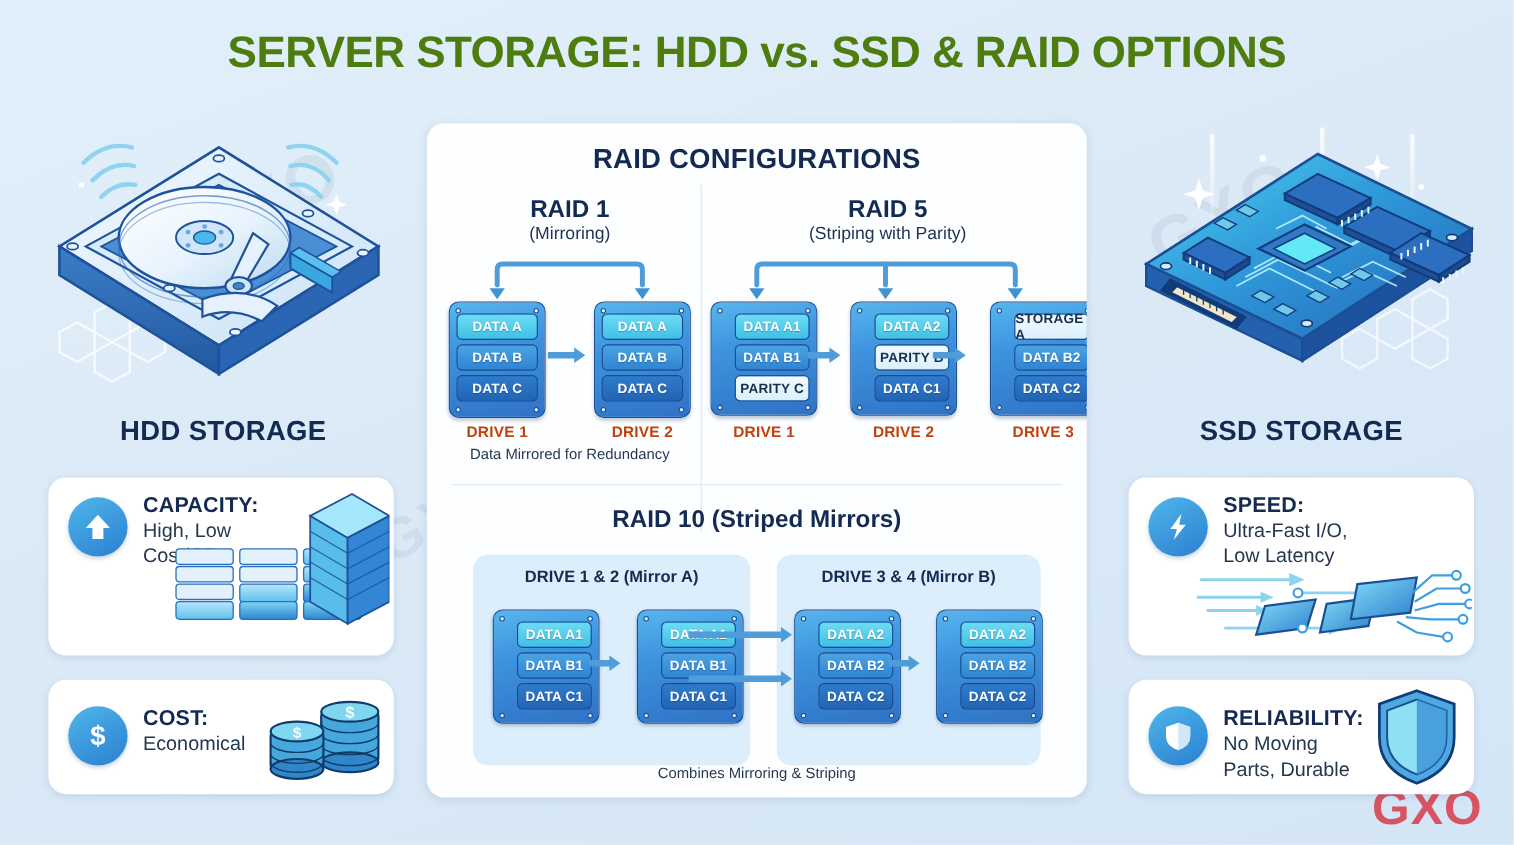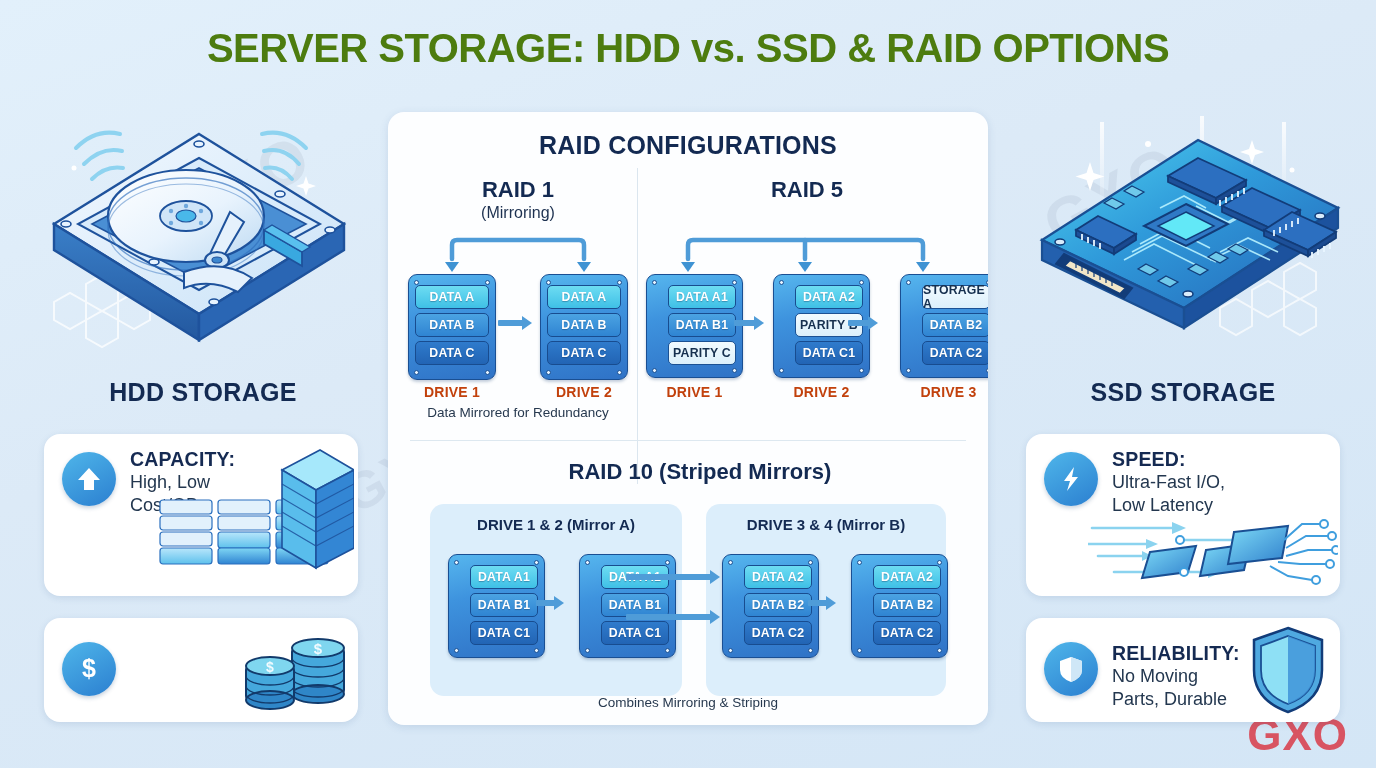--- a/index.html
+++ b/index.html
@@ -394,20 +394,24 @@
     </div>
   </div>
 </div>
 
 <div class="feature-card fc-left fc-bottom">
   <div class="fc-inner">
     <div class="fc-badge bottom">
       <svg width="30" height="30" viewBox="0 0 30 30">
         <text x="15" y="23" text-anchor="middle" font-family="Liberation Sans, sans-serif" font-size="25" font-weight="700" fill="#ffffff">$</text>
       </svg>
+    </div>
+    <div class="fc-text bottom">
+      <div class="fc-head">COST:</div>
+      <div class="fc-body">Economical</div>
     </div>
     <div class="fc-art" style="right:8px; bottom:4px;">
       <svg width="110" height="92" viewBox="0 0 110 92">
         <g stroke="#123a6b" stroke-width="2">
 
           <g fill="#45a8dc">
             <rect x="52" y="26" width="52" height="46" rx="4"></rect>
           </g>
           <ellipse cx="78" cy="72" rx="26" ry="9" fill="#2f86c8"></ellipse>
           <g stroke="#123a6b" stroke-width="1.3" fill="none">
@@ -687,20 +691,21 @@
       <div class="drive-label">DRIVE 2</div>
     </div>
   </div>
   <div class="hline" style="left:110px; top:208px; width:26px;"></div>
   <div class="hhead" style="left:134px; top:204px;"></div>
 
   <div class="raid-caption" style="left:10px; top:293px; width:240px;">Data Mirrored for Redundancy</div>
 
   <div class="raid-sec" style="left:258px; top:66px; width:322px;">
     <div class="raid-name">RAID 5</div>
+    <div class="raid-sub">(Striping with Parity)</div>
   </div>
 
   <div class="bracket" style="left:258px; top:125px; width:322px; height:32px;">
     <svg width="322" height="32" viewBox="0 0 322 32">
       <path d="M42 22 L42 8 Q42 3 47 3 L272 3 Q277 3 277 8 L277 22" fill="none" stroke="#4f9cd8" stroke-width="4.5" stroke-linecap="round"></path>
       <path d="M159 3 L159 22" fill="none" stroke="#4f9cd8" stroke-width="4.5" stroke-linecap="round"></path>
     </svg>
   </div>
   <div class="arrowh" style="left:293px; top:150px;"></div>
   <div class="arrowh" style="left:410px; top:150px;"></div>
@@ -743,21 +748,21 @@
       </div>
       <div class="drive-label">DRIVE 3</div>
     </div>
   </div>
   <div class="hline" style="left:346px; top:208px; width:22px;"></div>
   <div class="hhead" style="left:366px; top:204px;"></div>
   <div class="hline" style="left:460px; top:208px; width:22px;"></div>
   <div class="hhead" style="left:480px; top:204px;"></div>
 
 
-  <div class="raid-sec" style="left:0; top:348px; width:600px;margin-left:12px;">
+  <div class="raid-sec" style="left:0; top:348px; width:600px;">
     <div class="raid-name">RAID 10 (Striped Mirrors)</div>
   </div>
 
   <div class="mgroup" style="left:42px; top:392px; width:252px; height:192px;">
     <div class="mgroup-title">DRIVE 1 &amp; 2 (Mirror A)</div>
   </div>
   <div class="drive-row" style="left:60px; top:442px; gap:34px;">
     <div class="drive">
       <div class="drive-body sm">
         <span class="screw tl"></span>

